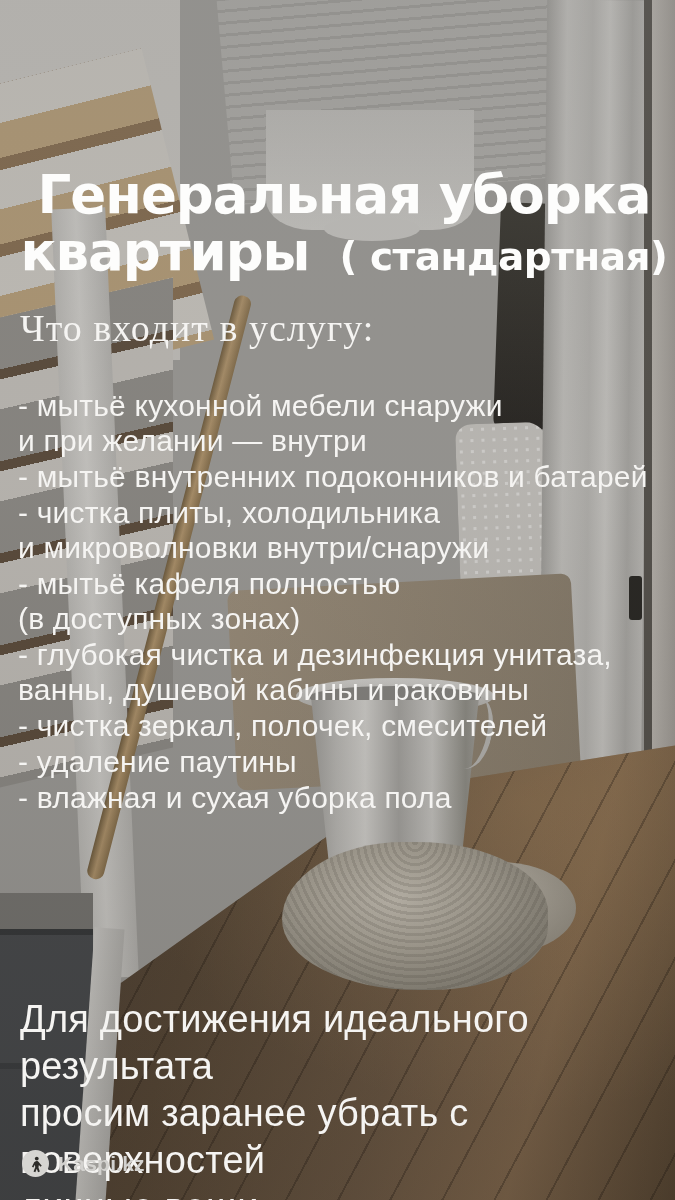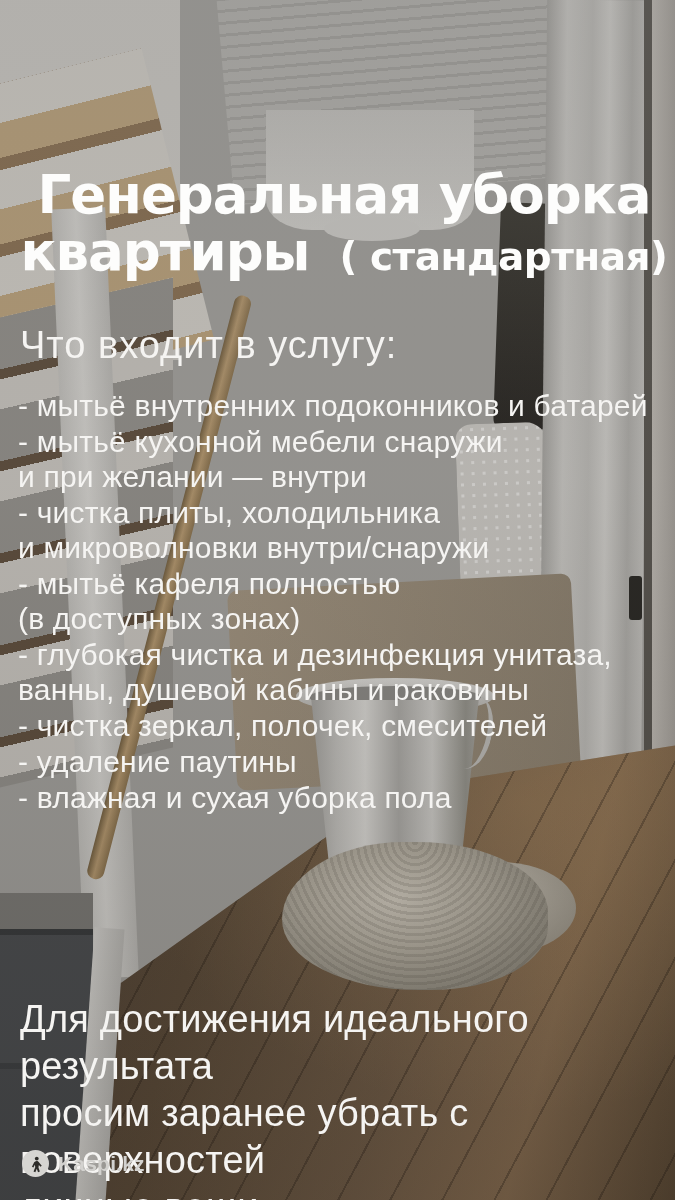--- a/index.html
+++ b/index.html
@@ -72,21 +72,21 @@
 
   .overlay{position:absolute;inset:0;z-index:3;
     background:linear-gradient(180deg,rgba(96,94,90,.28),rgba(72,68,62,.20) 40%,rgba(42,38,32,.26));}
 
   
   .txt{position:absolute;z-index:10;color:#f5f4f2;}
   .title{left:20px;top:166px;width:648px;
     font-family:"DejaVu Sans",sans-serif;font-weight:800;color:#fdfdfc;
     font-size:53px;line-height:1.08;letter-spacing:-1px;white-space:nowrap;text-align:center;}
   .title .variant{font-size:39px;margin-left:30px;letter-spacing:-.5px;}
-  .heading{left:20px;top:324px;font-size:38px;letter-spacing:1px;font-weight:400;}
+  .heading{left:20px;top:306px;font-size:38px;letter-spacing:1px;font-weight:400;font-family:Liberation Serif, serif;}
   .services{left:18px;top:388px;width:650px;margin:0;padding:0;list-style:none;
     font-size:30px;line-height:35px;letter-spacing:.2px;}
   .service{white-space:pre-line;margin:0 0 1px 0;}
   .footnote{left:20px;top:996px;width:640px;margin:0;
     font-size:38px;line-height:47px;letter-spacing:.2px;white-space:pre-line;}
   .brand{left:22px;top:1150px;display:flex;align-items:center;gap:9px;}
   .brand-icon{width:27px;height:27px;border-radius:50%;background:#d6d5d2;
     display:flex;align-items:center;justify-content:center;flex:0 0 auto;}
   .brand-label{font-size:21px;font-weight:700;color:#d3d2cf;letter-spacing:.2px;}
 </style>
@@ -124,23 +124,23 @@
   <div class="overlay"></div>
 
   <header class="txt title">
     <div>Генеральная уборка</div>
     <div><span>квартиры</span><span class="variant">( стандартная)</span></div>
   </header>
 
   <div class="txt heading">Что входит в услугу:</div>
 
   <ul class="txt services">
-    <li class="service">- мытьё внутренних подоконников и батарей</li>
     <li class="service">- мытьё кухонной мебели снаружи
 и при желании — внутри</li>
+    <li class="service">- мытьё внутренних подоконников и батарей</li>
     <li class="service">- чистка плиты, холодильника
 и микроволновки внутри/снаружи</li>
     <li class="service">- мытьё кафеля полностью
 (в доступных зонах)</li>
     <li class="service">- глубокая чистка и дезинфекция унитаза,
 ванны, душевой кабины и раковины</li>
     <li class="service">- чистка зеркал, полочек, смесителей</li>
     <li class="service">- удаление паутины</li>
     <li class="service">- влажная и сухая уборка пола</li>
   </ul>

